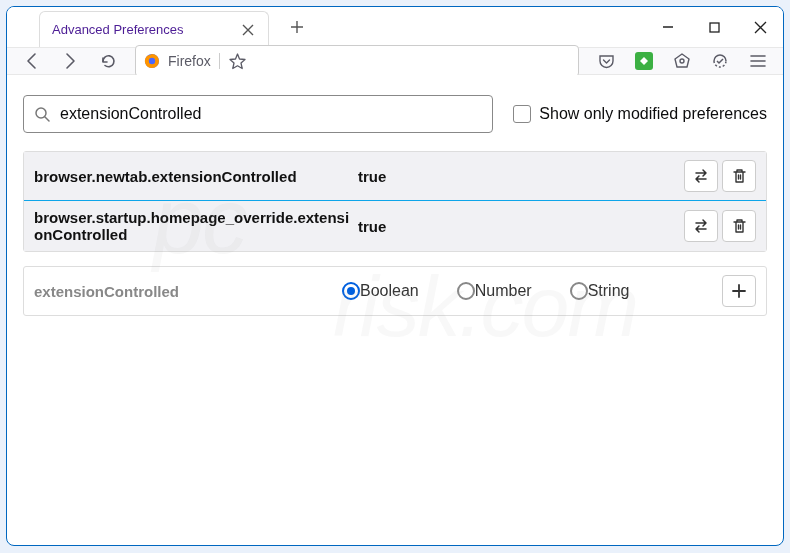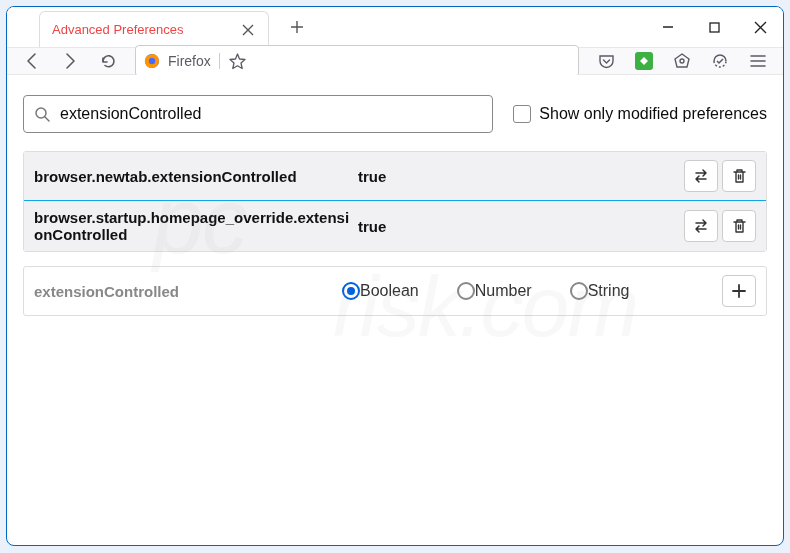--- a/index.html
+++ b/index.html
@@ -32,21 +32,21 @@
   height: 36px;
   padding: 0 12px;
   border: 1px solid #ddd;
   border-bottom: none;
   border-radius: 6px 6px 0 0;
   background: #fff;
   min-width: 230px;
   gap: 10px;
   margin-top: 4px;
 }
-.tab-title { flex: 1; font-size: 13px; color: #ef4444; }
+.tab-title { flex: 1; font-size: 13px; color: #4c1d95; }
 .tab-close { width: 16px; height: 16px; display: flex; align-items: center; justify-content: center; cursor: pointer; }
 .tab-plus { margin-left: 12px; width: 32px; height: 32px; display:flex; align-items:center; justify-content:center; cursor:pointer; border-radius: 4px; }
 .win-controls { margin-left: auto; display:flex; }
 .win-btn { width: 46px; height: 40px; display:flex; align-items:center; justify-content:center; cursor:pointer; }
 .toolbar {
   display: flex;
   align-items: center;
   height: 28px;
   border-top: 1px solid #e8e8e8;
   border-bottom: 1px solid #e8e8e8;

